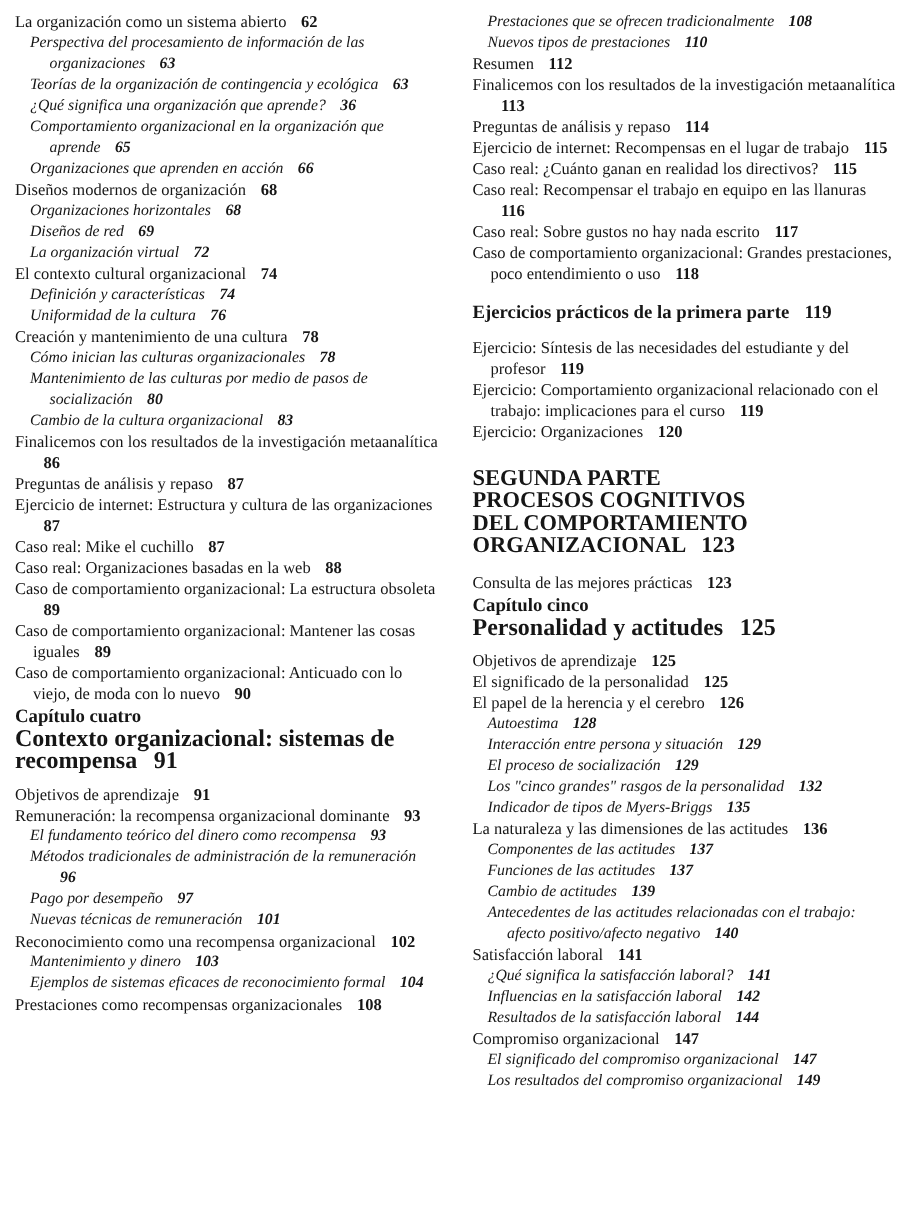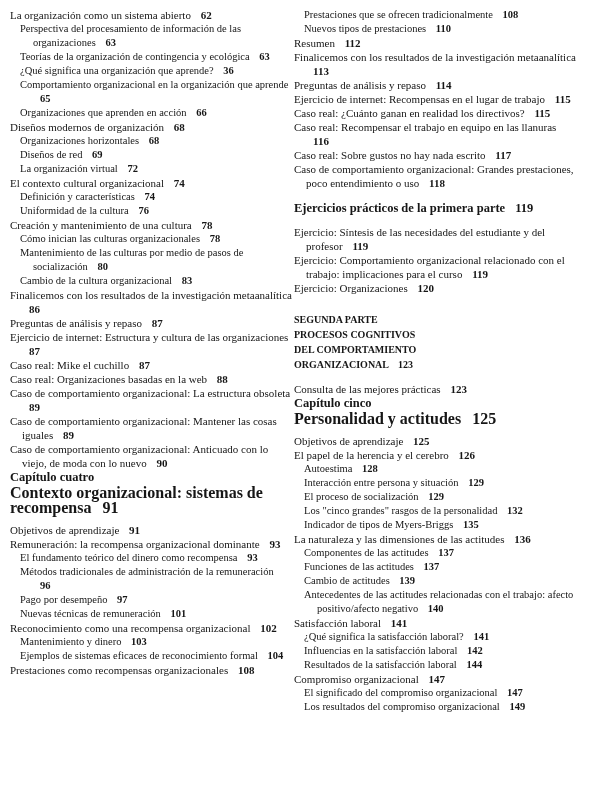--- a/index.html
+++ b/index.html
@@ -7,33 +7,34 @@
   body {
     background: #ffffff;
     color: #161616;
     font-family: "Liberation Serif", "DejaVu Serif", serif;
   }
   .page {
     width: 600px;
     height: 811px;
     padding: 8px 8px 6px 10px;
     display: flex;
-    gap: 2px;
+    gap: 23px;
     overflow: hidden;
   }
   .col { width: 282px; flex: 0 0 282px; }
 
   .entry {
     font-size: 11px;
     line-height: 14px;
   }
   
   .l1 { padding-left: 12px; text-indent: -12px; }
   
   .l2 {
+    font-style: italic;
     font-size: 10.5px;
     padding-left: 23px;
     text-indent: -13px;
   }
   .pg { margin-left: 7px; font-weight: bold; }
 
   .chapter-label {
     font-weight: bold;
     font-size: 12.5px;
     line-height: 15px;
@@ -48,21 +49,21 @@
     margin-top: 11px;
     margin-bottom: 9px;
     font-weight: bold;
     font-size: 12.5px;
     line-height: 15px;
   }
   .part {
     margin-top: 17px;
     margin-bottom: 10px;
     font-weight: bold;
-    font-size: 10px;
+    font-size: 15px;
     line-height: 15px;
   }
   .part .txt { white-space: pre-line; }
 </style>
 </head>
 <body>
 
 <div class="page">
   <div class="col" id="col-0">
       <div class="entry l1"><span class="txt">La organización como un sistema abierto</span> <span class="pg">62</span></div>
@@ -119,20 +120,21 @@
       <div class="entry l1"><span class="txt">Ejercicio: Comportamiento organizacional relacionado con el trabajo: implicaciones para el curso</span> <span class="pg">119</span></div>
       <div class="entry l1"><span class="txt">Ejercicio: Organizaciones</span> <span class="pg">120</span></div>
       <div class="entry part"><span class="txt">SEGUNDA PARTE
 PROCESOS COGNITIVOS
 DEL COMPORTAMIENTO
 ORGANIZACIONAL</span> <span class="pg">123</span></div>
       <div class="entry l1"><span class="txt">Consulta de las mejores prácticas</span> <span class="pg">123</span></div>
       <div class="entry chapter-label"><span class="txt">Capítulo cinco</span></div>
       <div class="entry chapter-title"><span class="txt">Personalidad y actitudes</span> <span class="pg">125</span></div>
       <div class="entry l1"><span class="txt">Objetivos de aprendizaje</span> <span class="pg">125</span></div>
+      <div class="entry l1"><span class="txt">El significado de la personalidad</span> <span class="pg">125</span></div>
       <div class="entry l1"><span class="txt">El papel de la herencia y el cerebro</span> <span class="pg">126</span></div>
       <div class="entry l2"><span class="txt">Autoestima</span> <span class="pg">128</span></div>
       <div class="entry l2"><span class="txt">Interacción entre persona y situación</span> <span class="pg">129</span></div>
       <div class="entry l2"><span class="txt">El proceso de socialización</span> <span class="pg">129</span></div>
       <div class="entry l2"><span class="txt">Los "cinco grandes" rasgos de la personalidad</span> <span class="pg">132</span></div>
       <div class="entry l2"><span class="txt">Indicador de tipos de Myers-Briggs</span> <span class="pg">135</span></div>
       <div class="entry l1"><span class="txt">La naturaleza y las dimensiones de las actitudes</span> <span class="pg">136</span></div>
       <div class="entry l2"><span class="txt">Componentes de las actitudes</span> <span class="pg">137</span></div>
       <div class="entry l2"><span class="txt">Funciones de las actitudes</span> <span class="pg">137</span></div>
       <div class="entry l2"><span class="txt">Cambio de actitudes</span> <span class="pg">139</span></div>

